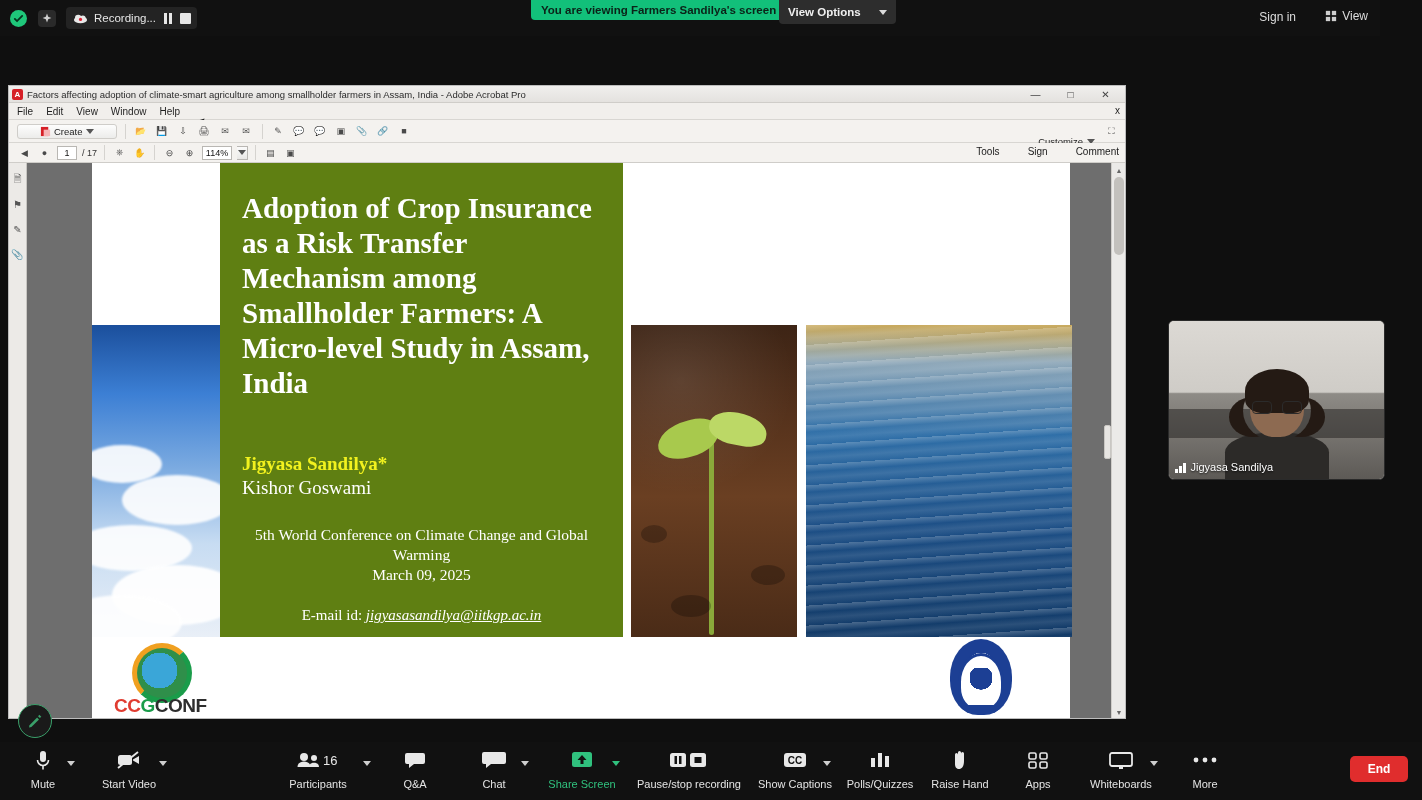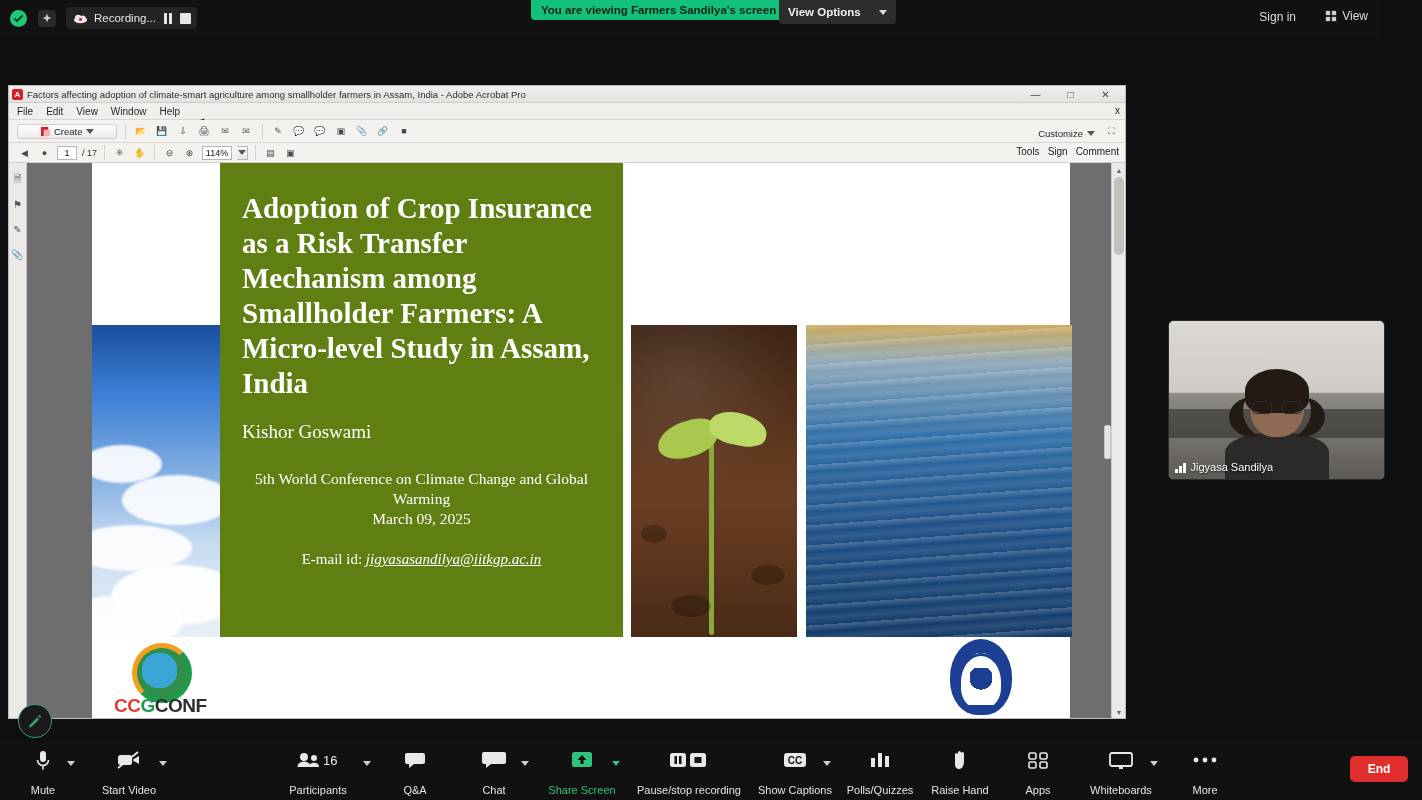--- a/index.html
+++ b/index.html
@@ -106,42 +106,42 @@
     display:flex;align-items:center;justify-content:center; font-size:9px; color:#4a4a4a;
     background: transparent;
   }
   .create-btn {
     display: flex; align-items: center; gap: 3px; padding: 1px 22px;
     border: 1px solid #cfcdc9; border-radius: 3px; background: linear-gradient(#fdfdfd,#ececea);
     font-size: 9.5px; color: #222;
   }
   .tbsep { width: 1px; height: 15px; background: #d5d3cf; margin: 0 2px; }
   .customize {
-    position: absolute; right: 30px; top: 8px; font-size: 9.5px; color: #222;
+    position: absolute; right: 30px; top: 16px; font-size: 9.5px; color: #222;
     display: flex; align-items: center; gap: 4px;
   }
   .acro-toolbar2 {
     height: 20px; background: #f4f2ef; border-bottom: 1px solid #cfcdc9;
     display: flex; align-items: center; padding-left: 8px; gap: 5px; position: relative;
   }
   .pagebox {
     width: 20px; height: 14px; border: 1px solid #b9b7b3; background: #fff;
     font-size: 9px; display: flex; align-items: center; justify-content: center; color: #111;
   }
   .pagetot { font-size: 9px; color: #333; }
   .zoombox {
     width: 30px; height: 14px; border: 1px solid #b9b7b3; background: #fff;
     font-size: 9px; display: flex; align-items: center; justify-content: center; color: #111;
   }
   .zoomcaret {
     width: 11px; height: 14px; border: 1px solid #b9b7b3; border-left: none;
     background: linear-gradient(#fbfbfb,#e9e8e6); display:flex;align-items:center;justify-content:center;
   }
   .right-tools {
-    position: absolute; right: 6px; top: 3px; display: flex; gap: 8px; font-size: 10px; color: #1b1b1b;
+    position: absolute; right: 6px; top: 3px; display: flex; gap: 28px; font-size: 10px; color: #1b1b1b;
   }
 
   
   .doc-area {
     position: relative; height: 556px; background: #6e6e6e;
     display: flex;
   }
   .left-rail {
     width: 18px; background: #eceae7; border-right: 1px solid #c8c6c2;
     padding-top: 10px; display: flex; flex-direction: column; align-items: center; gap: 12px;
@@ -167,21 +167,21 @@
   }
   .gtitle {
     font-family: "Liberation Serif", serif; font-weight: bold; font-size: 29px;
     line-height: 35px; color: #ffffff;
   }
   .author1 {
     font-family: "Liberation Serif", serif; font-weight: bold; font-size: 19px;
     color: #f2f21e; margin-top: 52px;
   }
   .author2 {
-    font-family: "Liberation Serif", serif; font-size: 19px; color: #ffffff; margin-top: 20px;
+    font-family: "Liberation Serif", serif; font-size: 19px; color: #ffffff; margin-top: 2px;
   }
   .confline {
     font-family: "Liberation Serif", serif; font-size: 15.5px; color: #ffffff;
     text-align: center; margin-top: 26px; line-height: 20px;
   }
   .emailline {
     font-family: "Liberation Serif", serif; font-size: 15px; color: #ffffff;
     text-align: center; margin-top: 22px;
   }
   .emailline i { text-decoration: underline; font-style: italic; }
@@ -277,21 +277,21 @@
   
   .bottombar {
     position: absolute; left: 0; bottom: 0; width: 1422px; height: 58px;
     background: #111111; color: #e8e8e8;
   }
   .bb-item {
     position: absolute; top: 6px; display: flex; flex-direction: column;
     align-items: center; justify-content: flex-start; width: 70px; color: #e4e4e4;
   }
   .bb-ico { height: 24px; display: flex; align-items: center; justify-content: center; }
-  .bb-label { font-size: 11px; margin-top: 12px; white-space: nowrap; }
+  .bb-label { font-size: 11px; margin-top: 6px; white-space: nowrap; }
   .bb-caret {
     position: absolute; top: 14px; width: 14px; height: 14px;
     display: flex; align-items: center; justify-content: center;
   }
   .bb-caret .caret-down { border-top-color: #cfcfcf; }
   .end-btn {
     position: absolute; right: 14px; top: 14px; width: 58px; height: 26px;
     background: #e02d2d; color: #fff; border-radius: 5px;
     display: flex; align-items: center; justify-content: center;
     font-size: 12px; font-weight: bold;
@@ -442,20 +442,21 @@
           <div class="sky">
             <span class="cloud" style="left:-10px;top:120px;width:80px;height:38px"></span>
             <span class="cloud" style="left:30px;top:150px;width:110px;height:50px"></span>
             <span class="cloud" style="left:-20px;top:200px;width:120px;height:46px"></span>
             <span class="cloud" style="left:20px;top:240px;width:130px;height:60px;opacity:.95"></span>
             <span class="cloud" style="left:-30px;top:270px;width:120px;height:54px"></span>
           </div>
 
           <div class="green-box">
             <div class="gtitle">Adoption of Crop Insurance as a Risk Transfer Mechanism among Smallholder Farmers: A Micro-level Study in Assam, India</div>
+            <div class="author1">Jigyasa Sandilya*</div>
             <div class="author2">Kishor Goswami</div>
             <div class="confline">5th World Conference on Climate Change and Global Warming</div>
             <div class="confline" style="margin-top:0">March 09, 2025</div>
             <div class="emailline">
               <span>E-mail id: </span><i>jigyasasandilya@iitkgp.ac.in</i>
             </div>
           </div>
 
           <div class="img-seed">
             <span class="seed-stem"></span>

